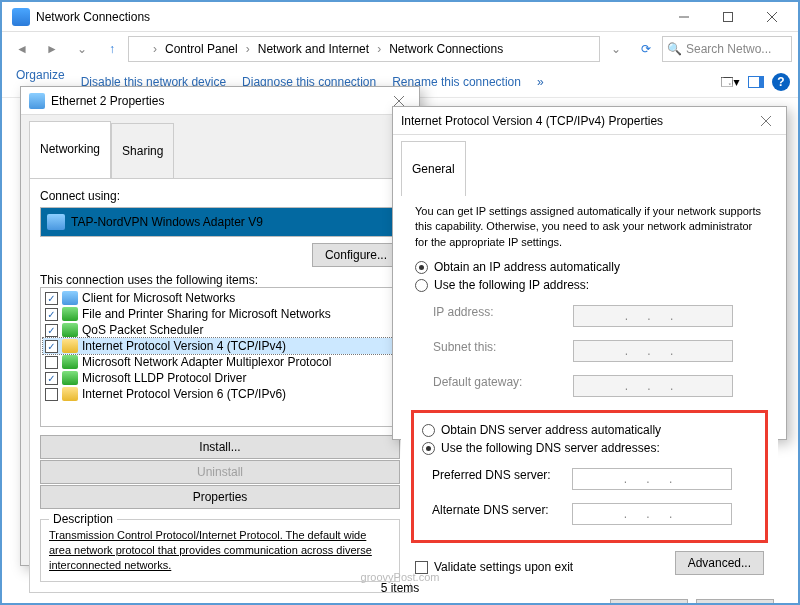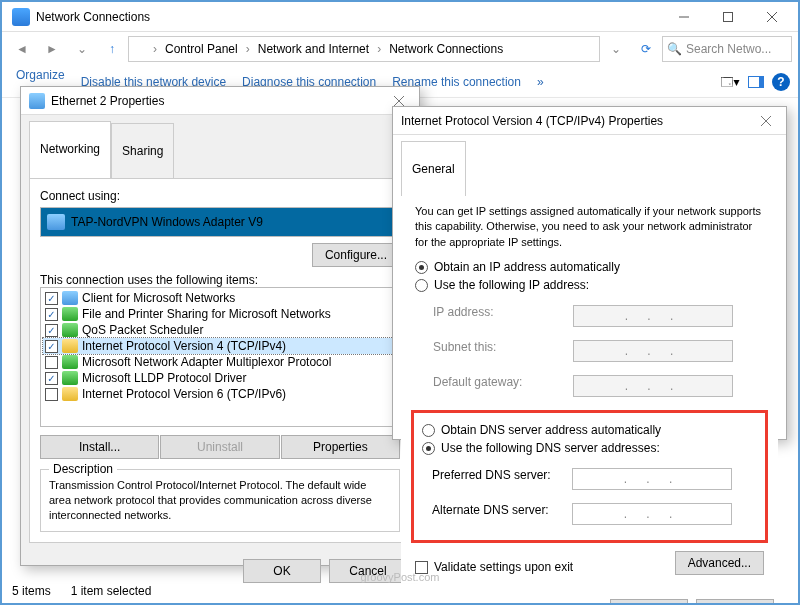--- a/index.html
+++ b/index.html
@@ -25,21 +25,21 @@
     
     
     .toolbar { height: 32px; display: flex; align-items: center; padding: 0 8px; gap: 4px; border-bottom: 1px solid #e8e8e8; }
     .tool-item { color: #2b6ab5; padding: 4px 6px; display: flex; align-items: center; gap: 4px; flex-direction: column; }
     .tool-item .drop { color: #666; font-size: 8px; }
     .tool-right { margin-left: auto; display: flex; gap: 6px; align-items: center; }
     .tool-ic { width: 20px; height: 20px; display: flex; align-items: center; justify-content: center; }
     .help-ic { width: 18px; height: 18px; background: #0862c3; color: #fff; border-radius: 50%; display: flex; align-items: center; justify-content: center; font-weight: bold; }
     
     
-    .statusbar { position: absolute; bottom: 2px; left: 2px; right: 2px; height: 20px; display: flex; align-items: center; padding: 0 8px; gap: 20px; }
+    .statusbar { position: absolute; bottom: 2px; left: 2px; right: 2px; height: 20px; display: flex; align-items: center; padding: 0 8px; gap: 20px; flex-direction: column; }
     
     
     .dialog { position: absolute; background: #f0f0f0; border: 1px solid #aaa; box-shadow: 4px 4px 12px rgba(0,0,0,0.25); }
     .dlg-title { height: 28px; display: flex; align-items: center; padding: 8px 8px; background: #fff; border-bottom: 1px solid #ddd; }
     .dlg-title .ttxt { flex: 1; }
     .dlg-close { width: 24px; height: 24px; display: flex; align-items: center; justify-content: center; color: #777; }
     
     
     .eth-dlg { top: 84px; left: 18px; width: 400px; height: 480px; }
     .tabs { display: flex; padding: 6px 8px 0 8px; }
@@ -51,25 +51,25 @@
     .btn { border: 1px solid #adadad; background: #e1e1e1; padding: 4px 12px; min-width: 78px; text-align: center; }
     .btn.disabled { color: #a0a0a0; }
     .right-al { display: flex; justify-content: flex-end; margin: 6px 0; }
     .items-list { border: 1px solid #bbb; background: #fff; height: 140px; overflow-y: scroll; overflow-x: scroll; padding: 2px; }
     .li-row { display: flex; align-items: center; gap: 4px; padding: 1px 2px; white-space: nowrap; }
     .li-row.sel { background: #cce8ff; outline: 1px dotted #777; }
     .cb { width: 13px; height: 13px; border: 1px solid #555; background: #fff; display: flex; align-items: center; justify-content: center; font-size: 10px; color: #2b6ab5; }
     .net-ic { width: 16px; height: 14px; background: linear-gradient(#7fe07f,#2aa52a); border-radius: 2px; }
     .net-ic.bl { background: linear-gradient(#8bceff,#4a98e0); }
     .net-ic.yl { background: linear-gradient(#ffe28a,#e8b82e); }
-    .trip-btn { display: flex; gap: 1px; margin-top: 8px; }
+    .trip-btn { display: flex; gap: 1px; margin-top: 8px; flex-direction: column; }
     .trip-btn .btn { flex: 1; }
     .desc-box { border: 1px solid #ccc; padding: 8px; margin-top: 10px; position: relative; }
     .desc-box .lbl { position: absolute; top: -8px; left: 8px; background: #fff; padding: 0 4px; }
-    .desc-box .txt { font-size: 11px; line-height: 1.35; }
+    .desc-box .txt { font-size: 11px; line-height: 1.35; text-decoration: underline; }
     .dlg-foot { display: flex; justify-content: flex-end; gap: 8px; padding: 8px 12px; }
     
     
     .ip-dlg { top: 104px; left: 390px; width: 395px; height: 334px; background: #fff; }
     .ip-dlg .tab-body { border: none; padding: 8px 14px; }
     .info-txt { font-size: 11px; line-height: 1.4; margin-bottom: 10px; }
     .radio-row { display: flex; align-items: center; gap: 6px; margin: 4px 0; }
     .radio { width: 13px; height: 13px; border: 1px solid #555; border-radius: 50%; display: flex; align-items: center; justify-content: center; }
     .radio .dot { width: 5px; height: 5px; background: #333; border-radius: 50%; }
     .field-grid { margin: 6px 0 10px 18px; }

